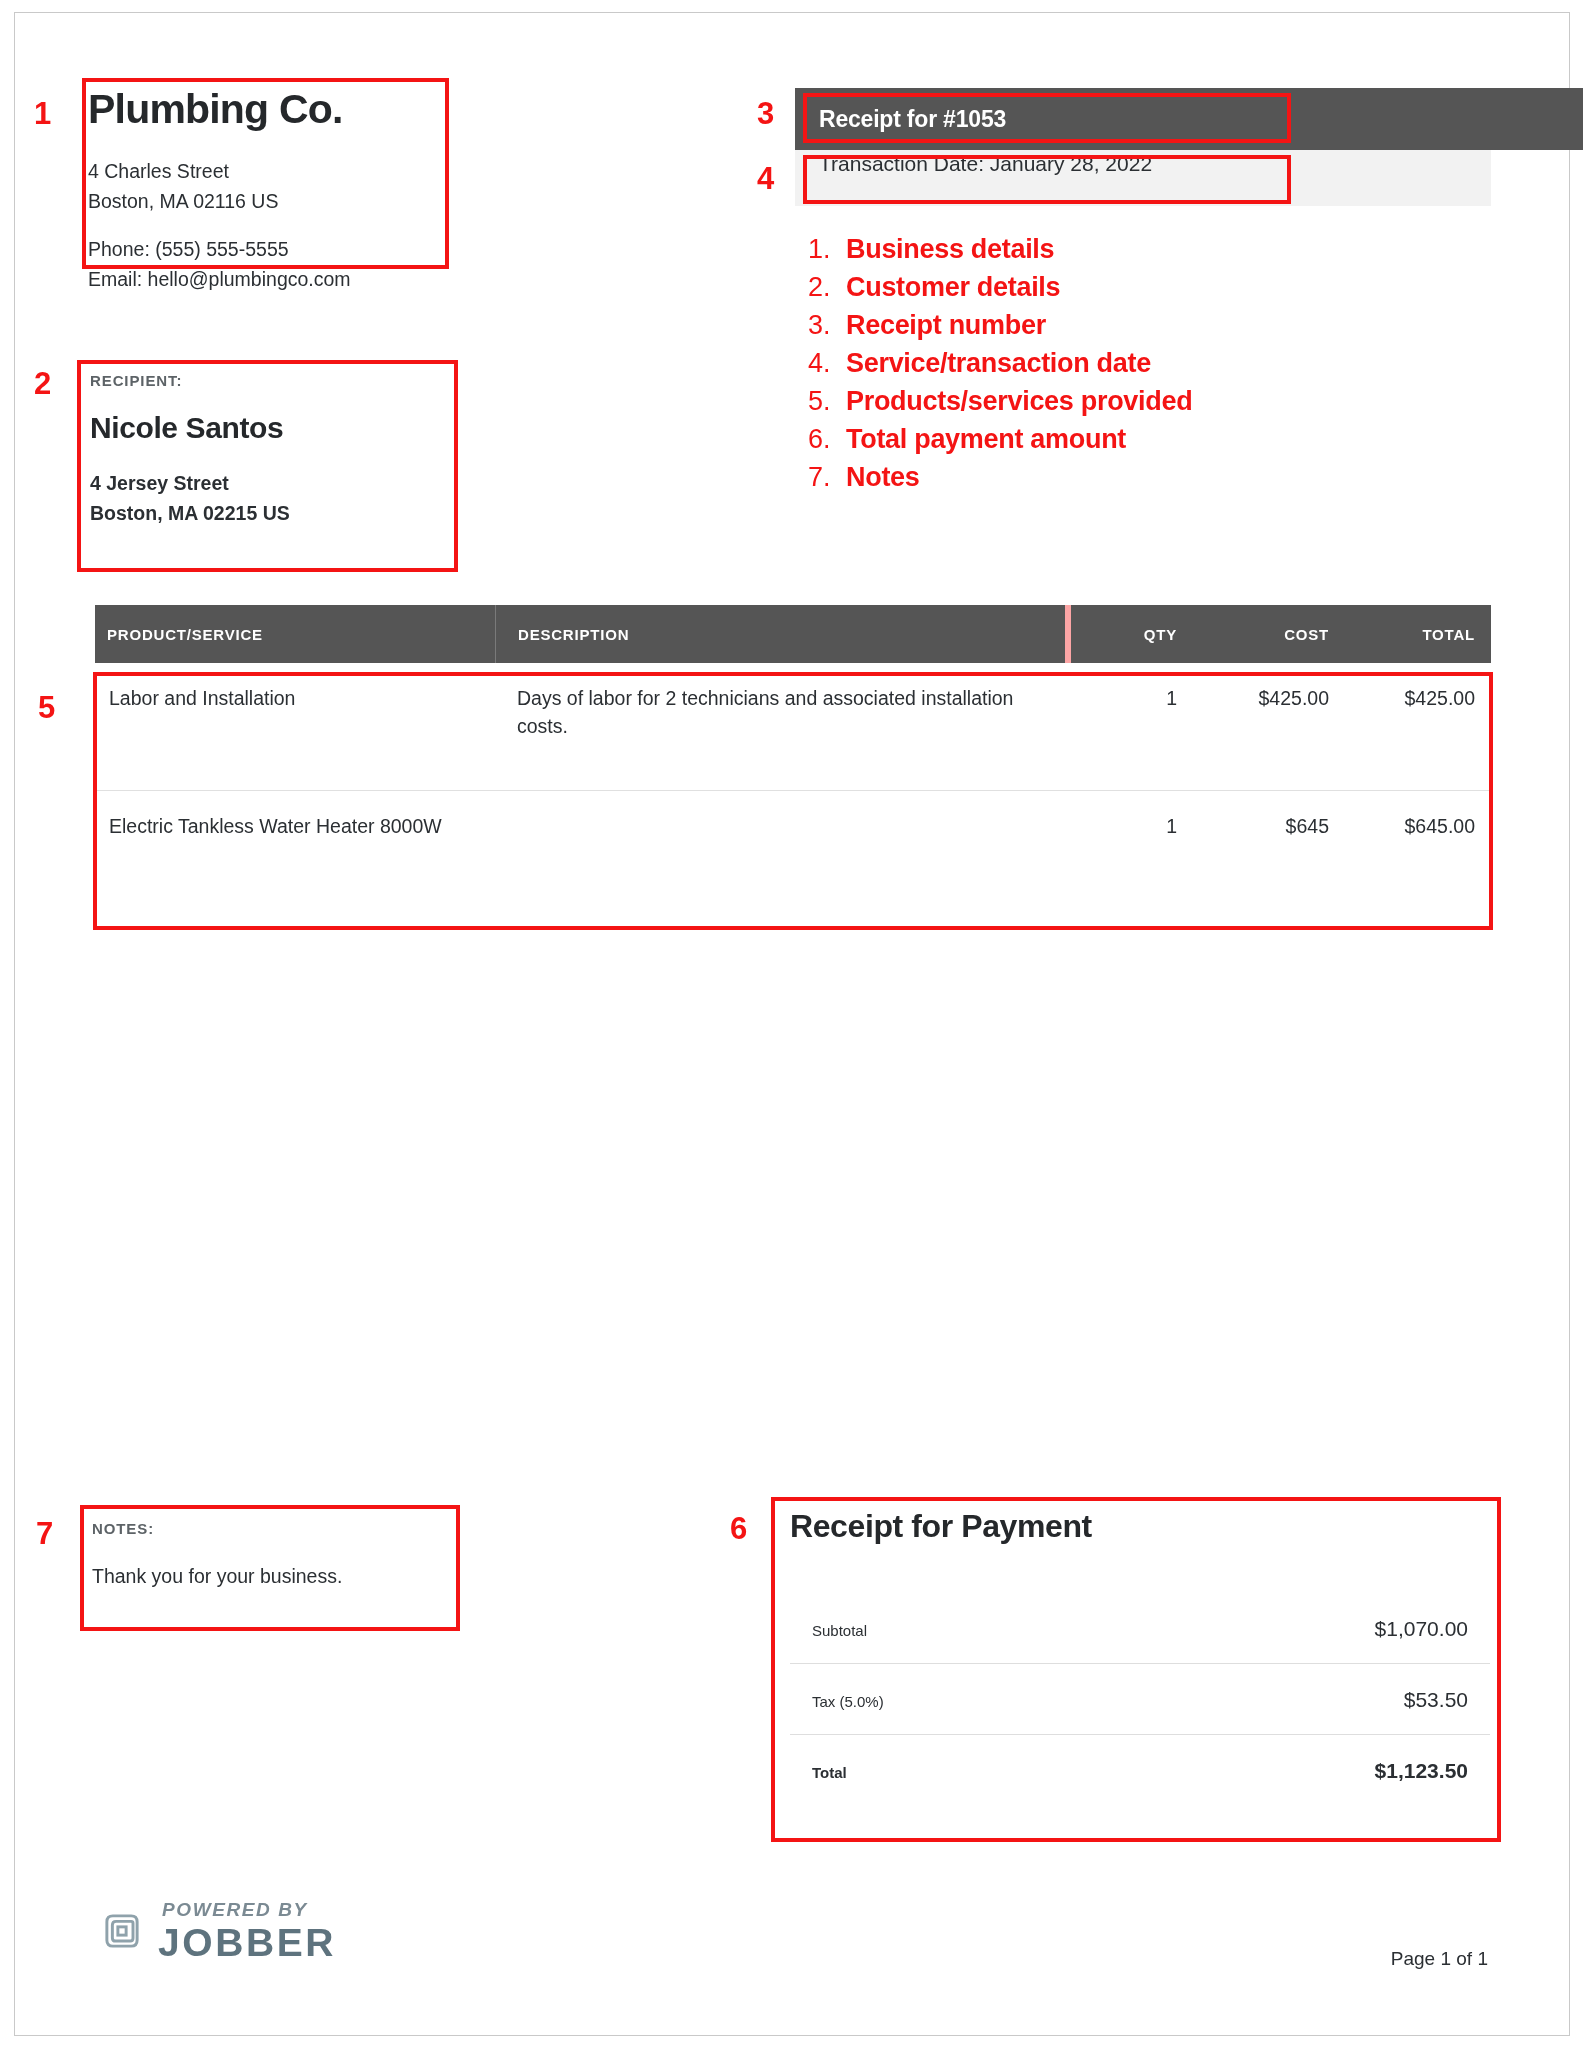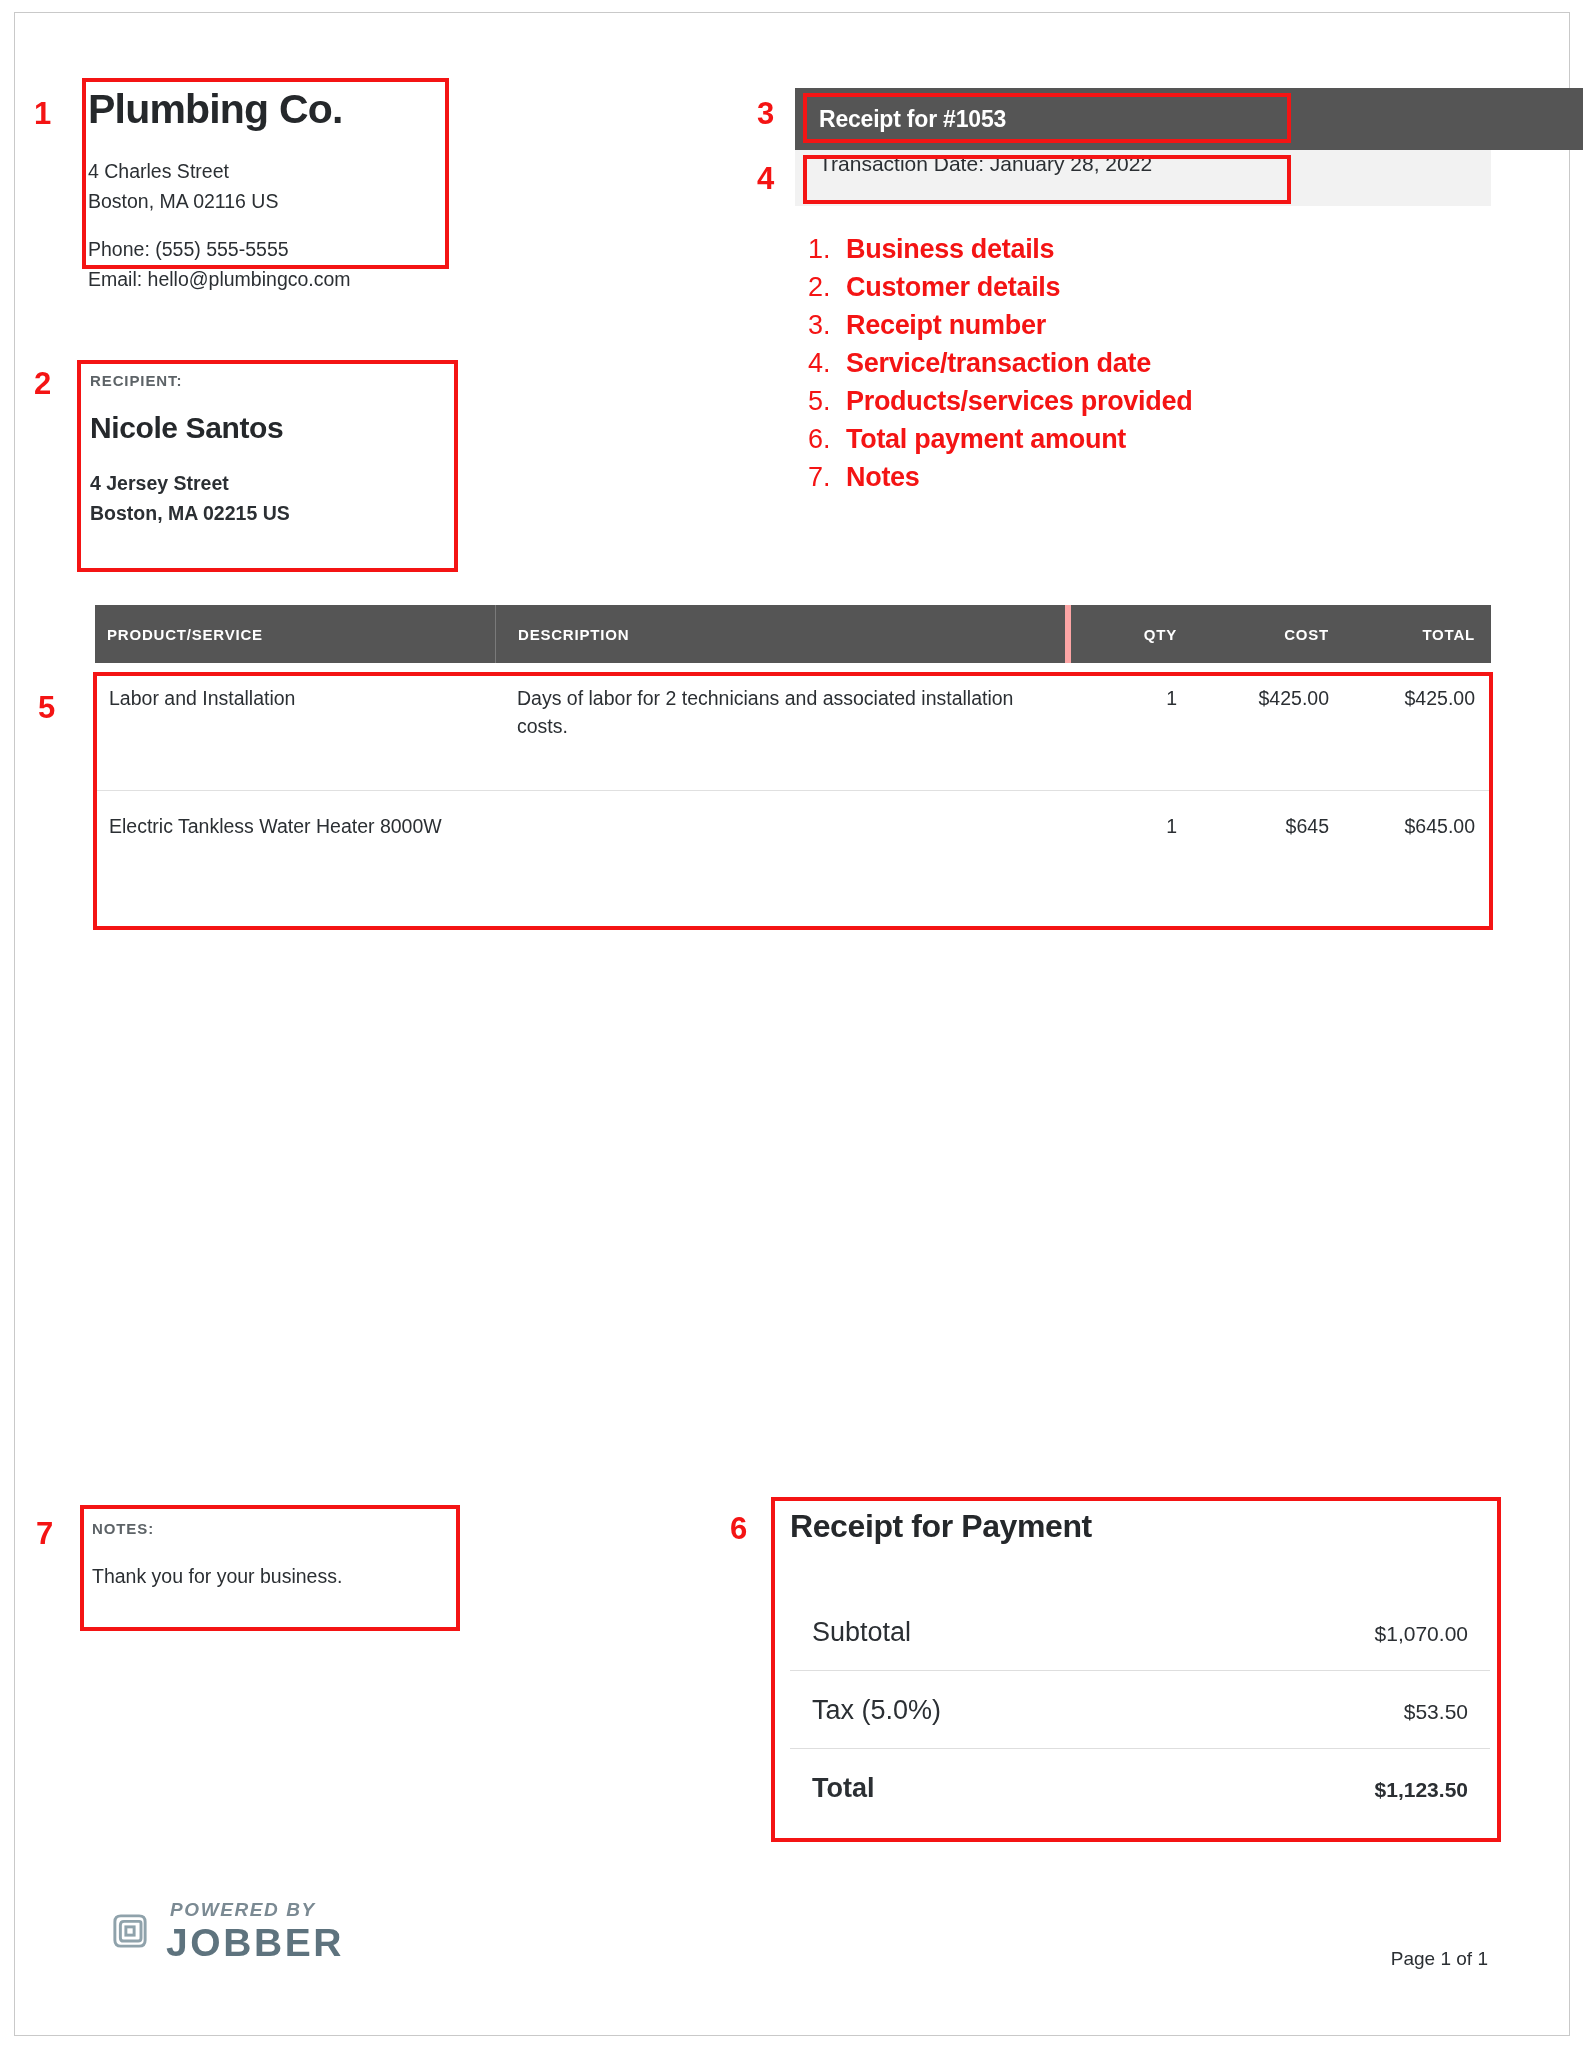--- a/index.html
+++ b/index.html
@@ -241,29 +241,29 @@
   }
   .pay-row {
     display: flex;
     justify-content: space-between;
     align-items: baseline;
     padding: 0 22px 22px 22px;
     border-bottom: 1px solid #dedede;
     margin-bottom: 24px;
   }
   .pay-row.last { border-bottom: none; margin-bottom: 0; padding-bottom: 0; }
-  .pay-label { font-size: 27px; color: #2b2f33; }
+  .pay-label { font-size: 15px; color: #2b2f33; }
   .pay-value { font-size: 21px; color: #2b2f33; }
   .pay-row.last .pay-label,
   .pay-row.last .pay-value { font-weight: bold; }
 
   
   .footer-logo {
     position: absolute;
-    left: 108px;
+    left: 100px;
     top: 1900px;
     display: flex;
     align-items: center;
   }
   .logo-mark {
     width: 44px;
     height: 44px;
     margin-right: 14px;
     flex: 0 0 44px;
   }

